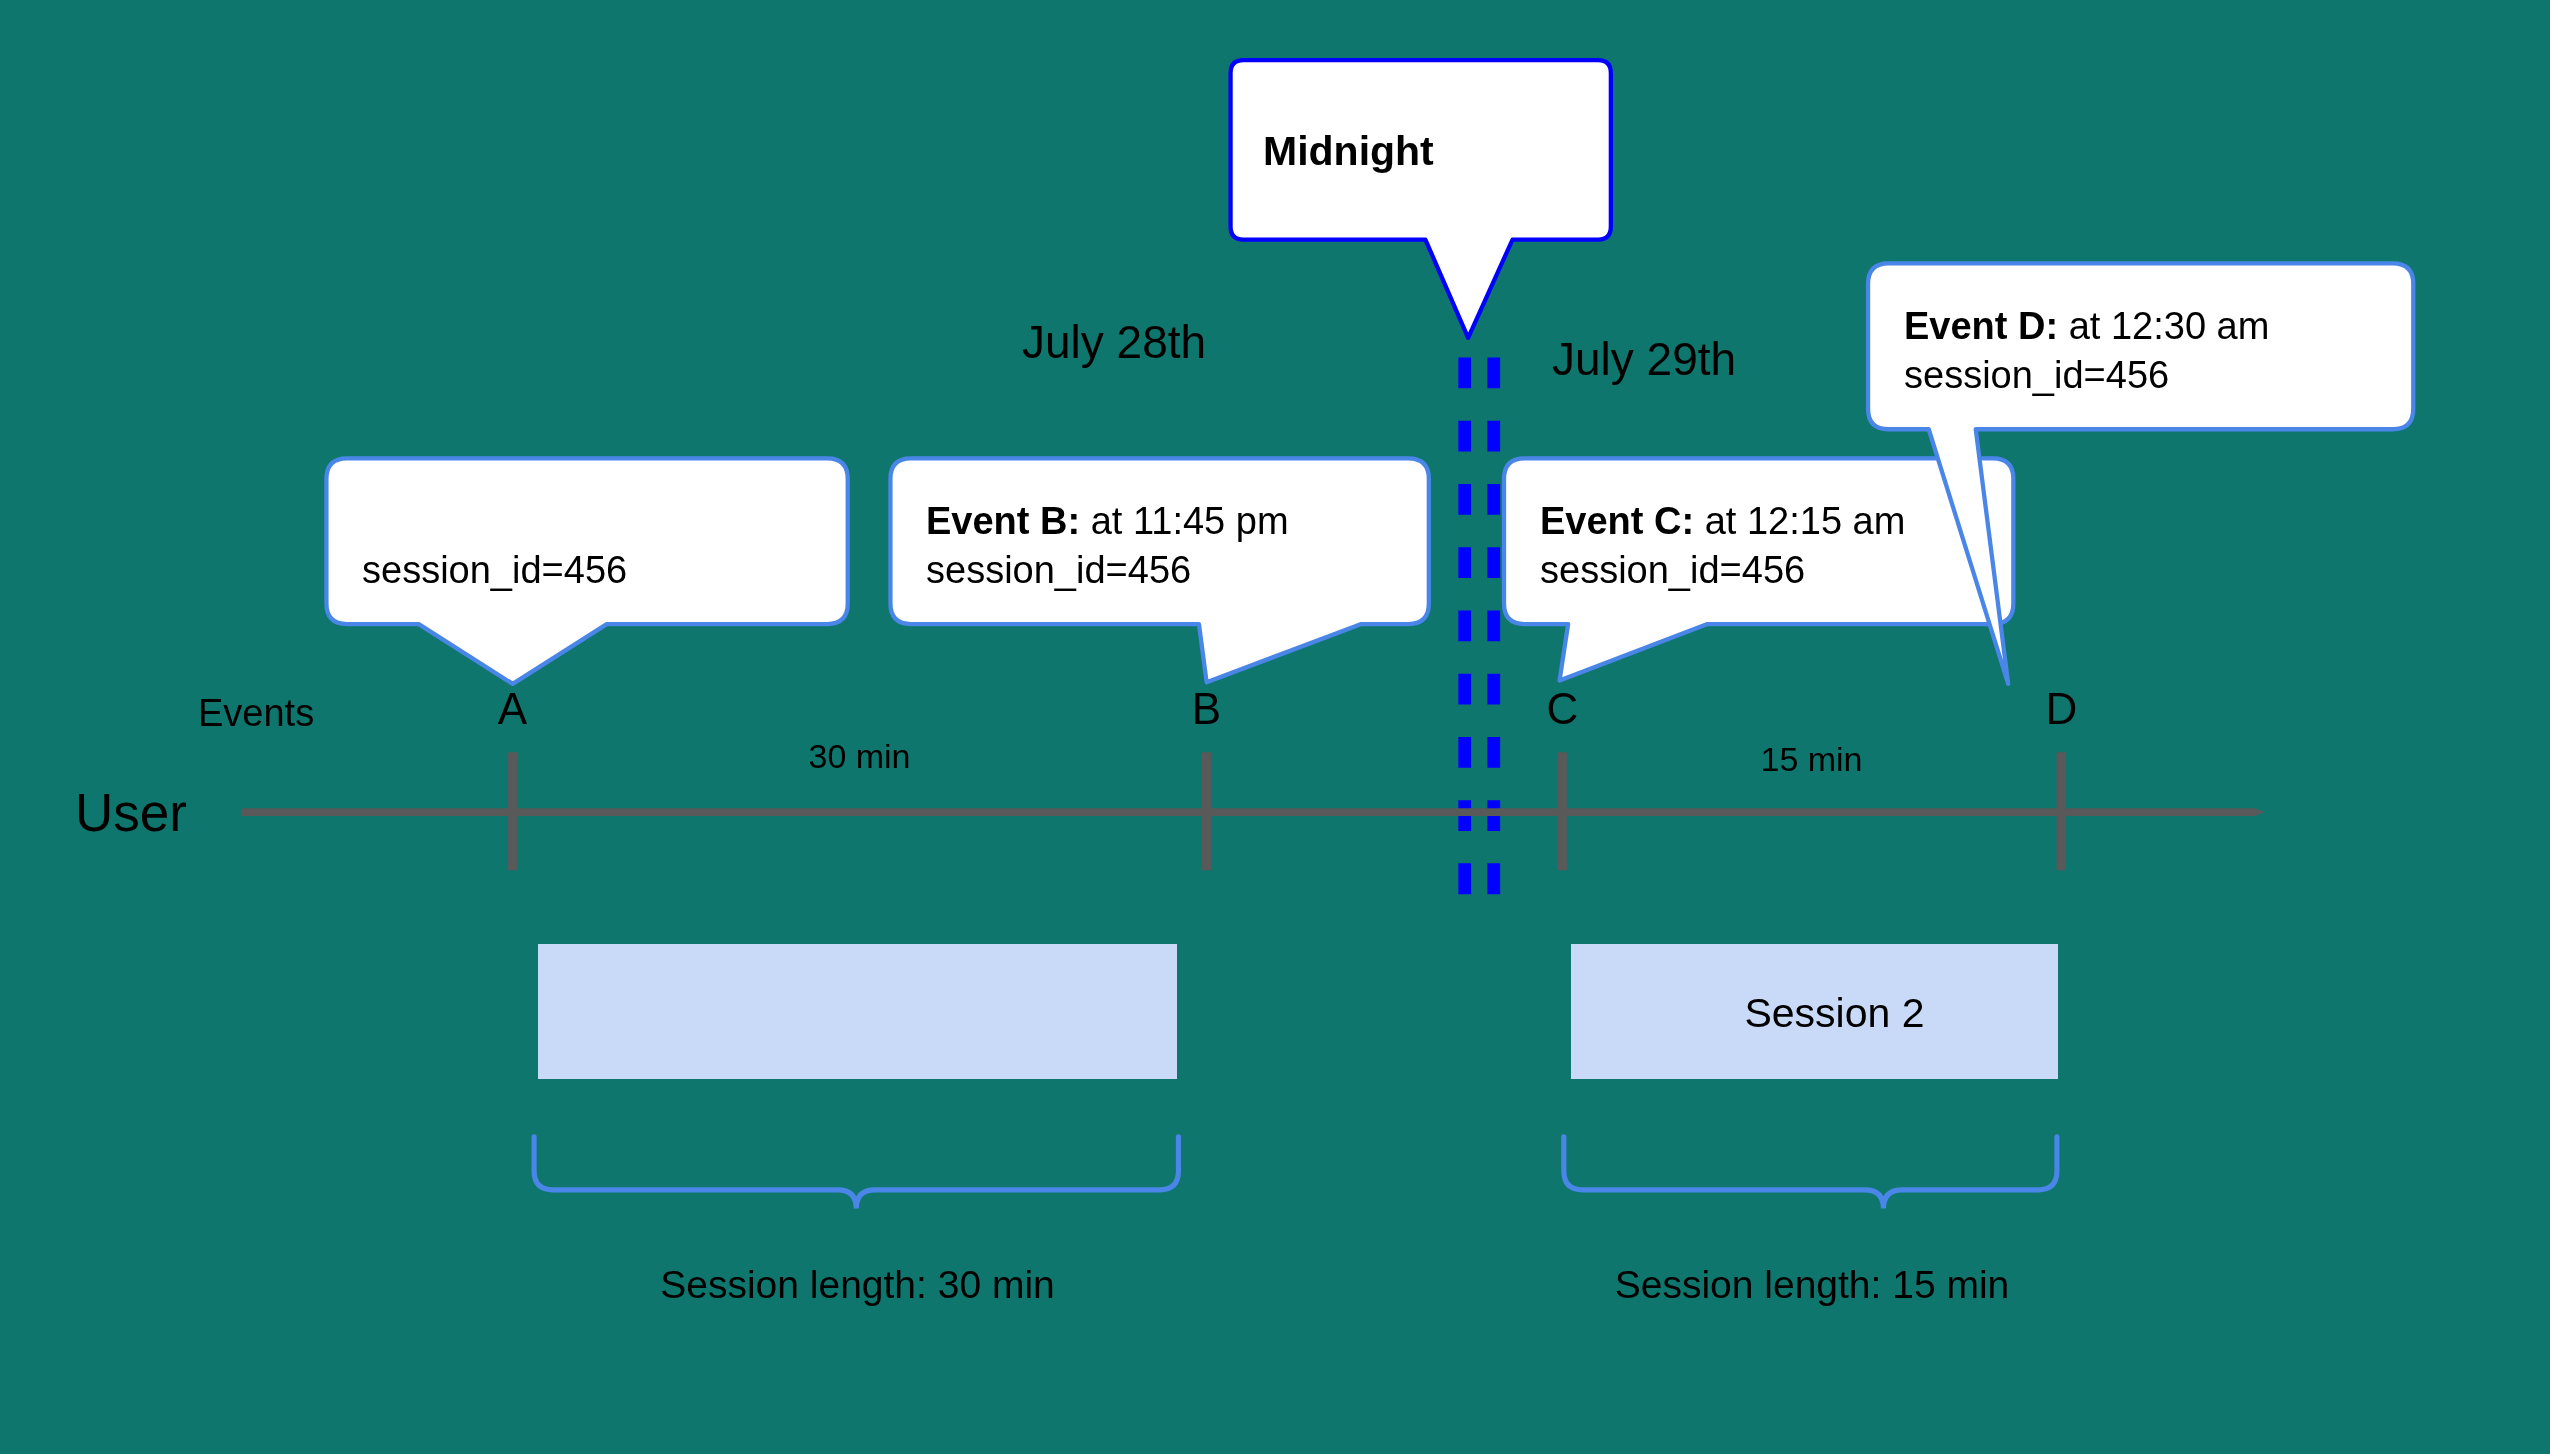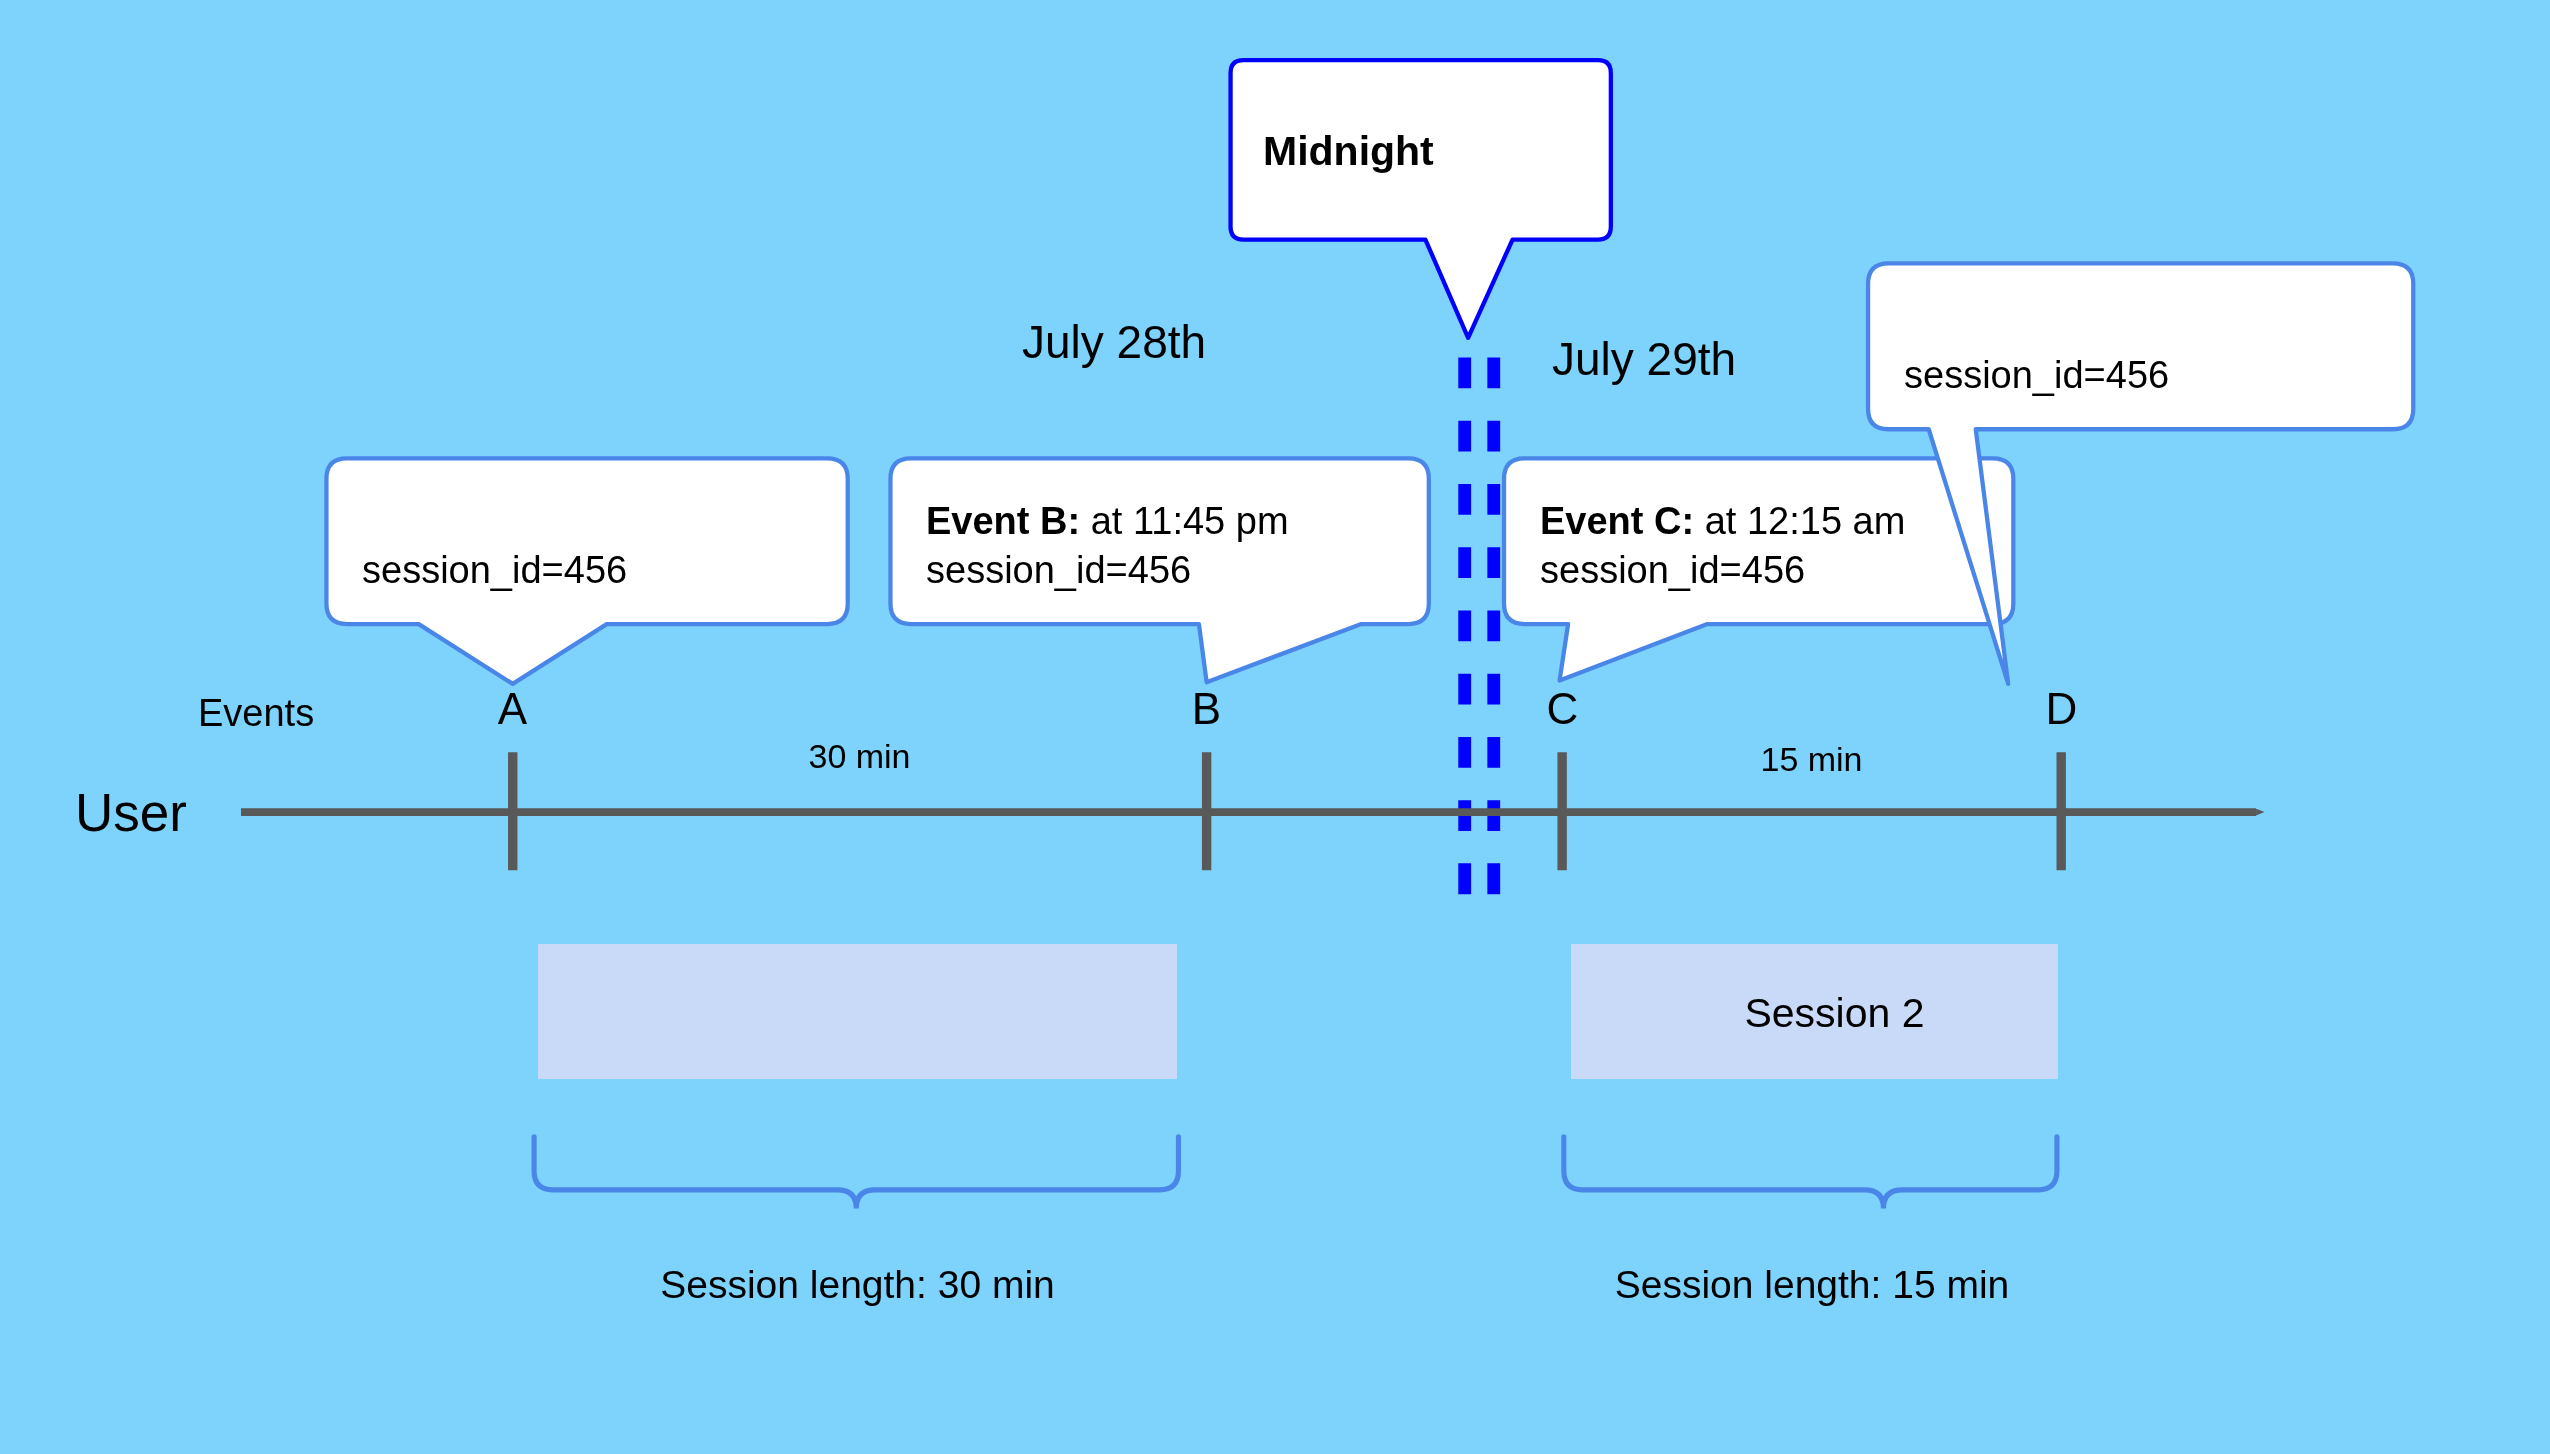--- a/index.html
+++ b/index.html
@@ -10,21 +10,21 @@
   body {
     font-family: "Liberation Sans", sans-serif;
     width: 2550px;
     height: 1455px;
     overflow: hidden;
   }
   #diagram-root {
     position: relative;
     width: 2550px;
     height: 1455px;
-    background: #7dd3fc;
+    background: #0f766e;
   }
   svg.layer {
     position: absolute;
     top: 0;
     left: 0;
     width: 2550px;
     height: 1455px;
     overflow: visible;
   }
   .callout-text {
@@ -233,20 +233,23 @@
   <div class="callout-text" style="left:926px; top:496px;">
     <b>Event B:</b><span> at 11:45 pm</span>
   </div>
   <div class="callout-text" style="left:926px; top:545px;">session_id=456</div>
 
   <div class="callout-text" style="left:1540px; top:496px;">
     <b>Event C:</b><span> at 12:15 am</span>
   </div>
   <div class="callout-text" style="left:1540px; top:545px;">session_id=456</div>
 
+  <div class="callout-text" style="left:1904px; top:301px;">
+    <b>Event D:</b><span> at 12:30 am</span>
+  </div>
   <div class="callout-text" style="left:1904px; top:350px;">session_id=456</div>
 
   <div class="axis-row-label" style="left:198px; top:692px;">Events</div>
   <div class="user-label" style="left:75px; top:782px;">User</div>
 
   <div class="marker-label" style="left:487px; top:684px; width:51px;">A</div>
   <div class="marker-label" style="left:1181px; top:684px; width:51px;">B</div>
   <div class="marker-label" style="left:1537px; top:684px; width:51px;">C</div>
   <div class="marker-label" style="left:2036px; top:684px; width:51px;">D</div>
 

